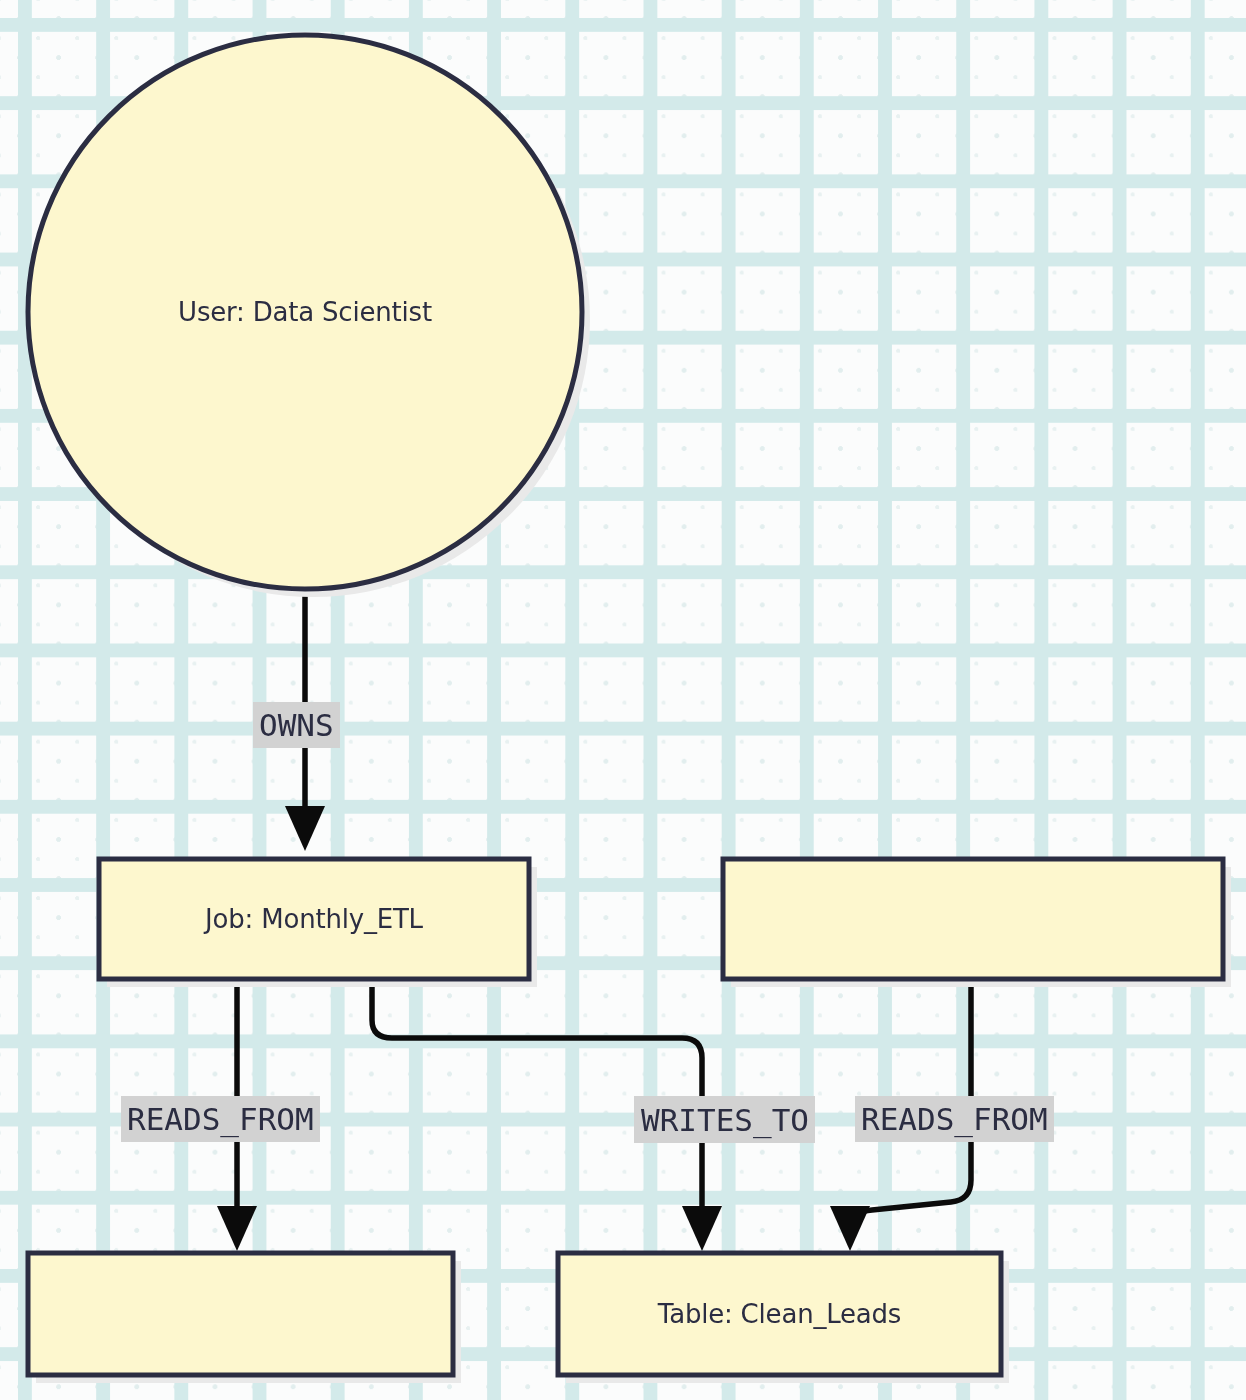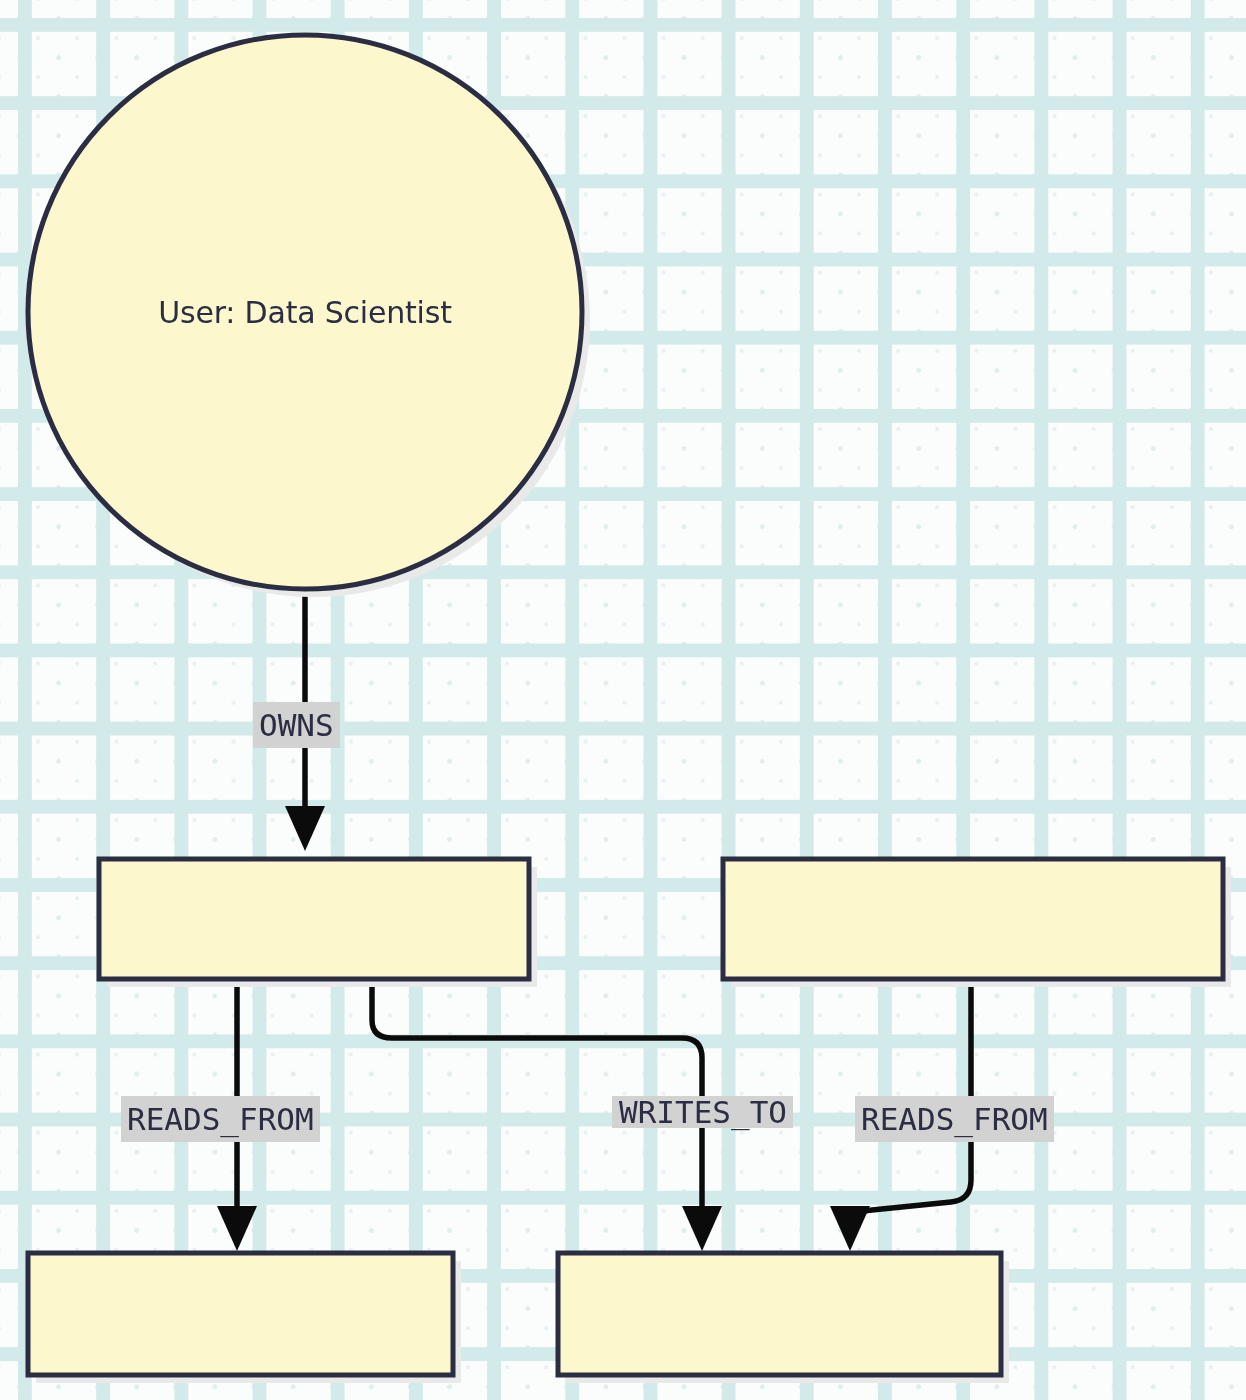--- a/index.html
+++ b/index.html
@@ -63,21 +63,21 @@
   }
   .arrow-head { fill: #0b0b0b; stroke: none; }
   .node-label {
     position: absolute;
     display: flex;
     align-items: center;
     justify-content: center;
     text-align: center;
     color: #2b2d42;
     font-family: "DejaVu Sans", sans-serif;
-    font-size: 30px;
+    font-size: 26px;
     letter-spacing: -0.2px;
     white-space: nowrap;
     pointer-events: none;
   }
   .edge-label {
     position: absolute;
     display: flex;
     align-items: center;
     justify-content: center;
     background: #d2d2d2;
@@ -149,25 +149,27 @@
 
     <g>
       <rect class="node-shadow" x="566" y="1261" width="443" height="122"></rect>
       <rect class="node-fill" x="558" y="1253" width="443" height="122"></rect>
       <rect class="node-stroke" x="558" y="1253" width="443" height="122"></rect>
     </g>
   </svg>
 
   <div class="node-label" style="left:25px; top:282px; width:560px; height:60px;">User: Data Scientist</div>
 
+  <div class="node-label" style="left:99px; top:889px; width:430px; height:60px;">Job: Monthly_ETL</div>
 
 
 
+  <div class="node-label" style="left:558px; top:1284px; width:443px; height:60px;">Table: Clean_Leads</div>
 
   <div class="edge-label" style="left:253px; top:702px; height:46px;">OWNS</div>
 
   <div class="edge-label" style="left:121px; top:1096px; height:46px;">READS_FROM</div>
 
-  <div class="edge-label" style="left:612px; top:1096px; height:32px;padding-left:7px;">WRITES_TO</div>
+  <div class="edge-label" style="left:634px; top:1096px; height:47px;padding-left:7px;">WRITES_TO</div>
 
   <div class="edge-label" style="left:855px; top:1096px; height:46px;">READS_FROM</div>
 
 </div>
 
 </body></html>

